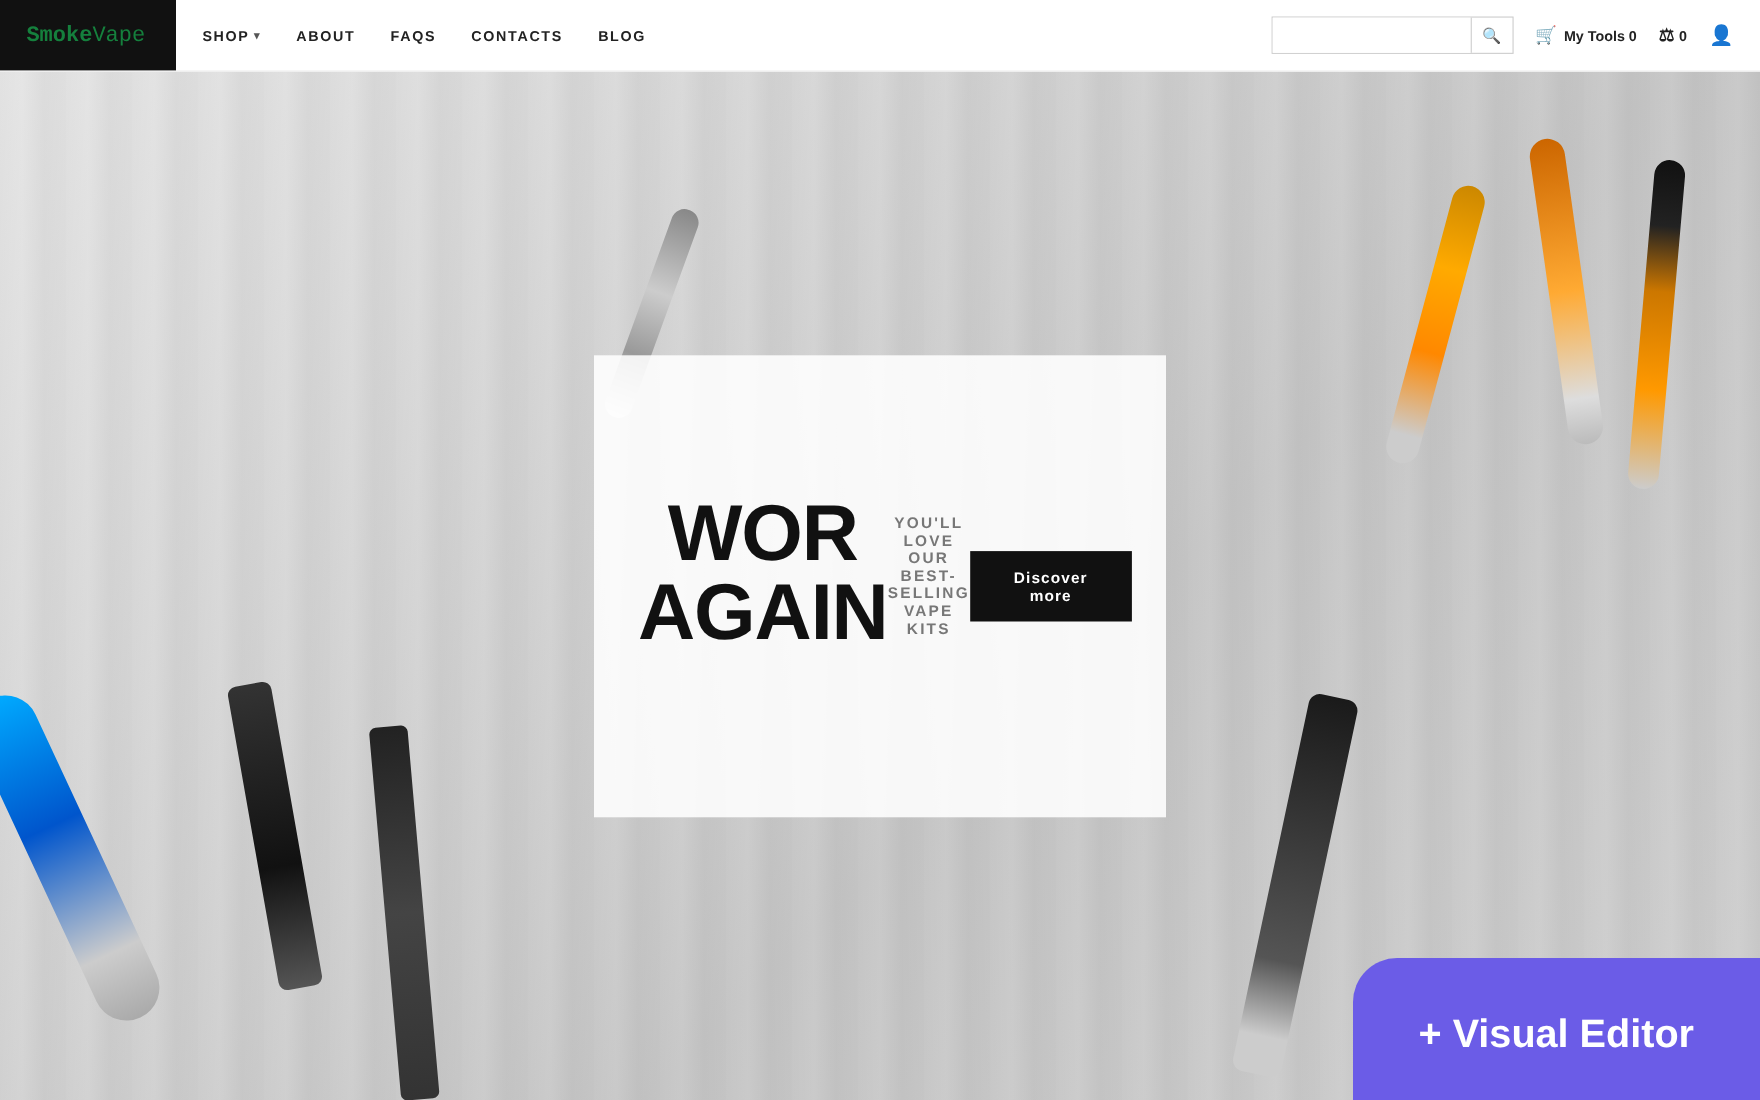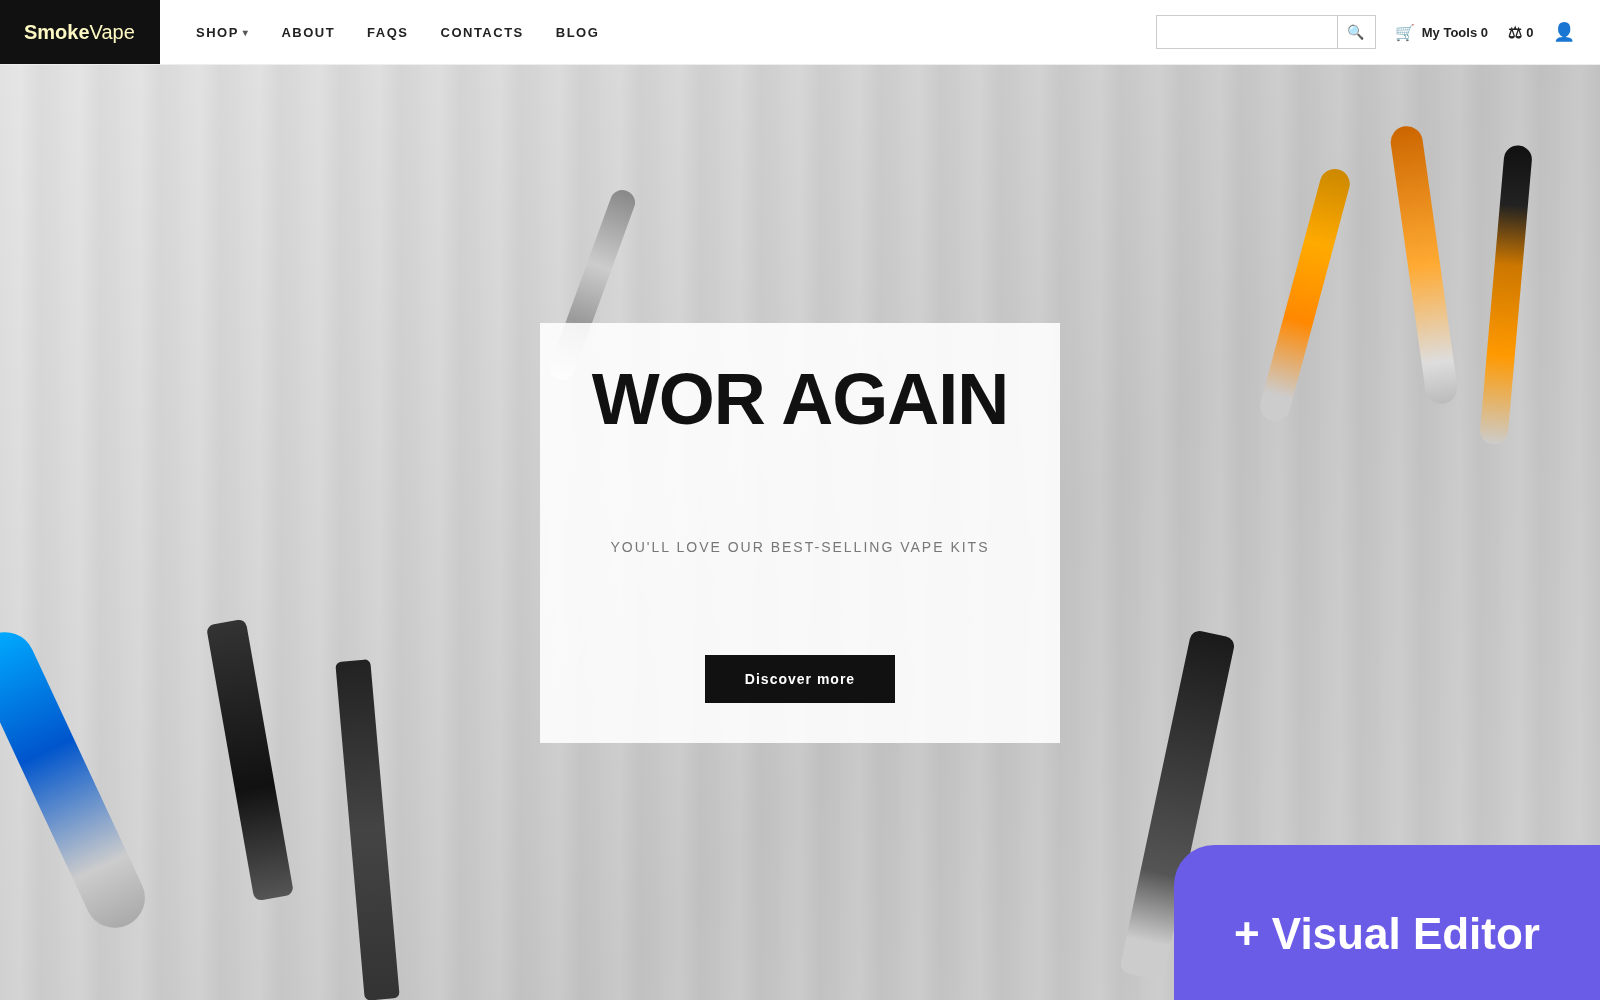--- a/index.html
+++ b/index.html
@@ -21,27 +21,27 @@
       background: #111;
       color: #fff;
       font-weight: 900;
       font-size: 20px;
       padding: 0 24px;
       height: 100%;
       display: flex;
       align-items: center;
       min-width: 160px;
     }
-    .logo span { color: #fef9c3; }
+    .logo span { color: #15803d; font-family: Liberation Mono, monospace; }
 
     nav {
       display: flex;
       align-items: flex-start;
       gap: 32px;
-      margin-left: 36px;
+      margin-left: 24px;
       flex: 1;
     }
 
     .nav-item {
       font-size: 13px;
       font-weight: 600;
       letter-spacing: 1.5px;
       color: #222;
       text-transform: uppercase;
       cursor: pointer;
@@ -138,41 +138,41 @@
     
     .hero-box {
       position: absolute;
       top: 50%;
       left: 50%;
       transform: translate(-50%, -50%);
       width: 520px;
       height: 420px;
       background: rgba(255, 255, 255, 0.88);
       display: flex;
-      flex-direction: column;
+      flex-direction: row;
       align-items: center;
       justify-content: space-between;
       text-align: center;
       padding: 40px;
     }
 
     .hero-headline {
       font-size: 72px;
       font-weight: 900;
       line-height: 1.0;
       color: #111;
       text-transform: uppercase;
       letter-spacing: -1px;
       margin-bottom: 24px;
       font-family: 'Arial Black', Arial, sans-serif;
     }
 
     .hero-subtext {
       font-size: 14px;
-      font-weight: 400;
+      font-weight: 700;
       letter-spacing: 2px;
       color: #777;
       text-transform: uppercase;
       margin-bottom: 20px;
     }
 
     .discover-btn {
       background: #111;
       color: #fff;
       font-size: 14px;
@@ -183,23 +183,23 @@
       cursor: pointer;
     }
 
     
     .promo-badge {
       position: absolute;
       bottom: 0;
       right: 0;
       background: #6B5CE7;
       border-radius: 40px 0 0 0;
-      padding: 64px 60px 40px 60px;
+      padding: 48px 60px 40px 60px;
       color: #fff;
-      font-size: 44px;
+      font-size: 36px;
       font-weight: 900;
       line-height: 1.15;
       max-width: 520px;
       text-align: right;
     }
 
     
     .vape-shape {
       position: absolute;
       border-radius: 12px;

